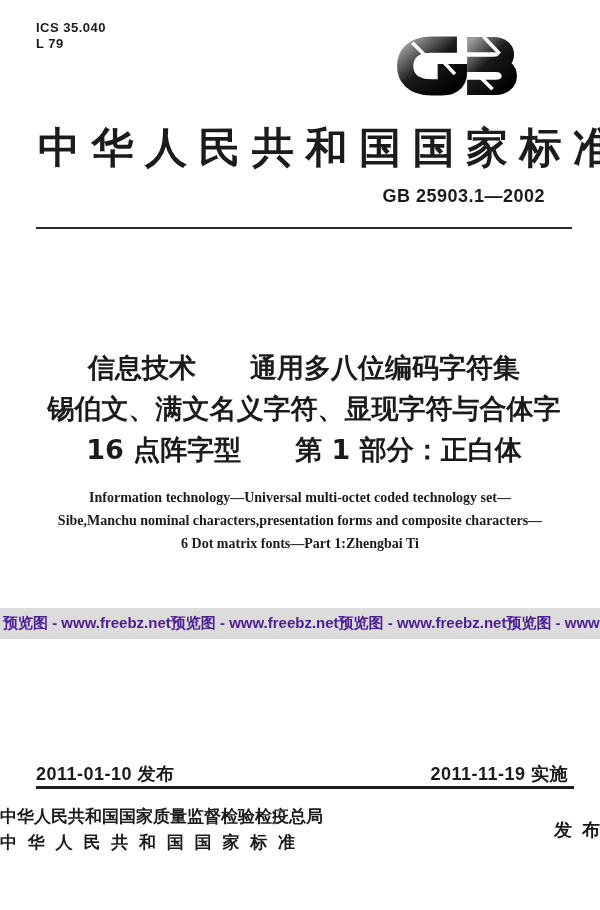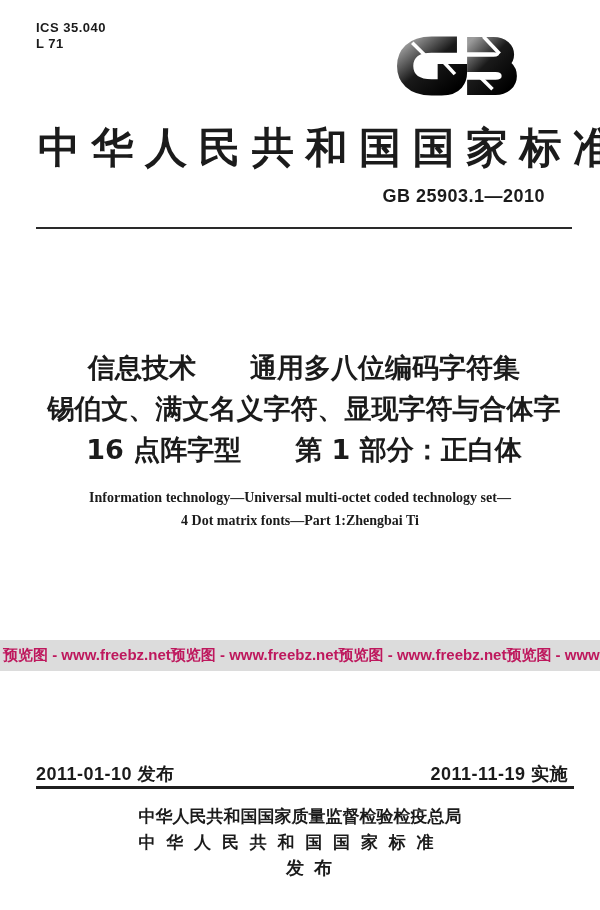--- a/index.html
+++ b/index.html
@@ -48,35 +48,35 @@
     text-align:center;
     font-family:"Liberation Serif","DejaVu Serif",serif;
     font-size:14px; font-weight:bold; line-height:23px;
     white-space:nowrap;
   }
   .watermark-band {
     position:absolute; top:608px; left:0; width:600px; height:31px;
     background:#dcdcdc;
     display:flex; align-items:center; justify-content:space-between;
     padding:0 3px;
-    color:#be185d; font-size:15px; font-weight:bold;
-    white-space:nowrap; overflow:hidden;margin-top:32px;
+    color:#4c1d95; font-size:15px; font-weight:bold;
+    white-space:nowrap; overflow:hidden;
   }
   .dates-row {
     position:absolute; top:762px; left:36px; right:32px;
     display:flex; justify-content:space-between;
     font-size:18px; font-weight:bold; letter-spacing:0.5px;
   }
   .rule-2 {
     position:absolute; left:36px; right:26px; top:786px;
     height:3px; background:#1f1f1f;
   }
   .issuers-row {
     position:absolute; top:804px; left:0; width:600px;
-    display:flex; justify-content:flex-end; align-items:center;flex-direction:column;
+    display:flex; justify-content:space-between; align-items:center;
   }
   .issuer-lines {
     font-family:"Liberation Serif","DejaVu Serif",serif;
     font-weight:bold; font-size:17px; line-height:26px;
     white-space:nowrap;
   }
   .issuer-line-2 { letter-spacing:10.8px; margin-right:-10.8px; }
   .publish-label {
     font-family:"Liberation Serif","DejaVu Serif",serif;
     font-weight:bold; font-size:18px;
@@ -84,21 +84,21 @@
     white-space:nowrap;
   }
 </style>
 </head>
 <body>
 
 <div class="page">
 
   <div class="ics-block">
     <div>ICS 35.040</div>
-    <div>L 71</div>
+    <div>L 79</div>
   </div>
 
   <div class="gb-logo" aria-label="GB">
     <svg viewBox="0 0 126 66" width="128" height="68">
       <defs>
         <linearGradient id="bevel" x1="0" y1="0" x2="1" y2="1">
           <stop offset="0" stop-color="#9b9b9b"></stop>
           <stop offset="0.45" stop-color="#1a1a1a"></stop>
           <stop offset="1" stop-color="#000000"></stop>
         </linearGradient>
@@ -114,33 +114,34 @@
         <line x1="46" y1="28" x2="58" y2="41"></line>
         <line x1="86" y1="4" x2="102" y2="21"></line>
         <line x1="80" y1="41" x2="95" y2="56"></line>
         <line x1="16" y1="10" x2="30" y2="24"></line>
       </g>
     </svg>
   </div>
 
   <div class="heading">中华人民共和国国家标准</div>
 
-  <div class="std-number">GB 25903.1—2010</div>
+  <div class="std-number">GB 25903.1—2002</div>
 
   <div class="rule-1"></div>
 
   <div class="title-cn">
     <div>信息技术　　通用多八位编码字符集</div>
     <div>锡伯文、满文名义字符、显现字符与合体字</div>
     <div>16 点阵字型　　第 1 部分：正白体</div>
   </div>
 
   <div class="title-en">
     <div>Information technology—Universal multi-octet coded technology set—</div>
-    <div>4 Dot matrix fonts—Part 1:Zhengbai Ti</div>
+    <div>Sibe,Manchu nominal characters,presentation forms and composite characters—</div>
+    <div>6 Dot matrix fonts—Part 1:Zhengbai Ti</div>
   </div>
 
   <div class="watermark-band">
     <span>预览图 - www.freebz.net</span>
     <span>预览图 - www.freebz.net</span>
     <span>预览图 - www.freebz.net</span>
     <span>预览图 - www.freebz.net</span>
   </div>
 
   <div class="dates-row">

